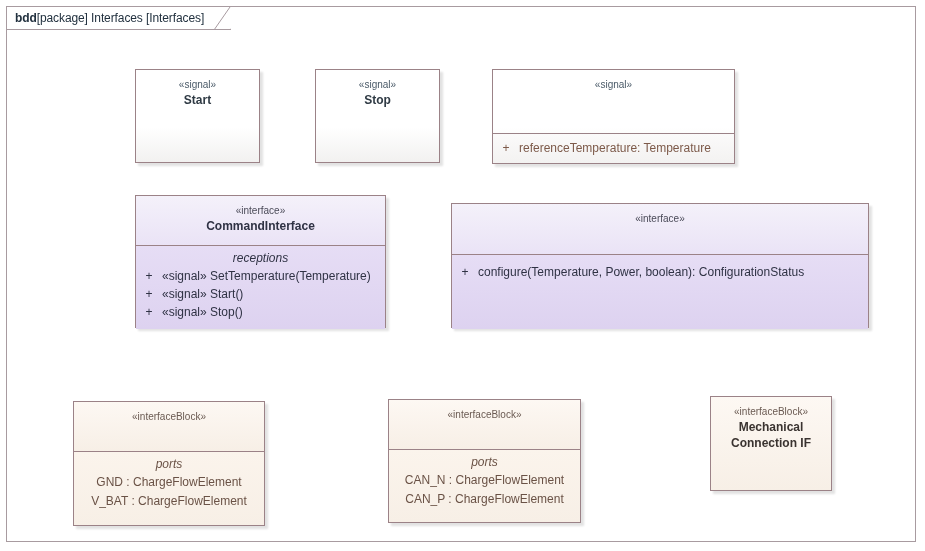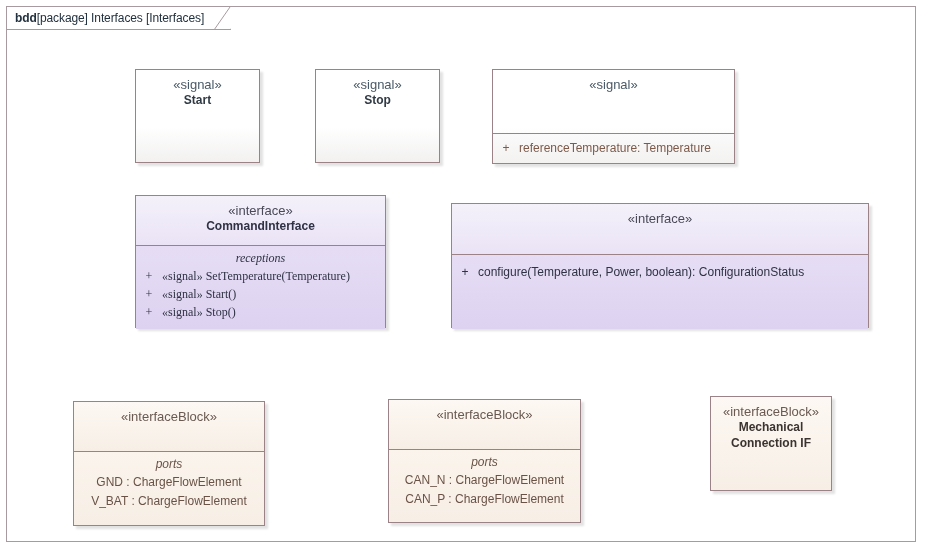--- a/index.html
+++ b/index.html
@@ -67,21 +67,21 @@
     border: 1px solid #9b8287;
     box-shadow: 3px 3px 2px rgba(150,150,150,0.28);
   }
   .node .hdr {
     box-sizing: border-box;
     text-align: center;
     padding-top: 7px;
     padding-bottom: 6px;
   }
   .node .stereo {
-    font-size: 13px;
+    font-size: 10px;
     line-height: 15px;
     color: #4a4a58;
   }
   .node .name {
     font-size: 12px;
     font-weight: bold;
     line-height: 16px;
     color: #2f3a44;
     text-align: center;
   }
@@ -197,21 +197,21 @@
         <span>referenceTemperature: Temperature</span>
       </div>
     </div>
   </div>
 
   <div class="node iface" style="left:128px; top:188px; width:251px; height:133px;">
     <div class="hdr" style="height:49px;">
       <div class="stereo">«interface»</div>
       <div class="name">CommandInterface</div>
     </div>
-    <div class="compartment" style="height:84px;font-family:Liberation Serif, serif;">
+    <div class="compartment" style="height:84px;">
       <div class="cmp-title">receptions</div>
       <div class="feature">
         <span class="vis">+</span>
         <span>«signal» SetTemperature(Temperature)</span>
       </div>
       <div class="feature">
         <span class="vis">+</span>
         <span>«signal» Start()</span>
       </div>
       <div class="feature">

